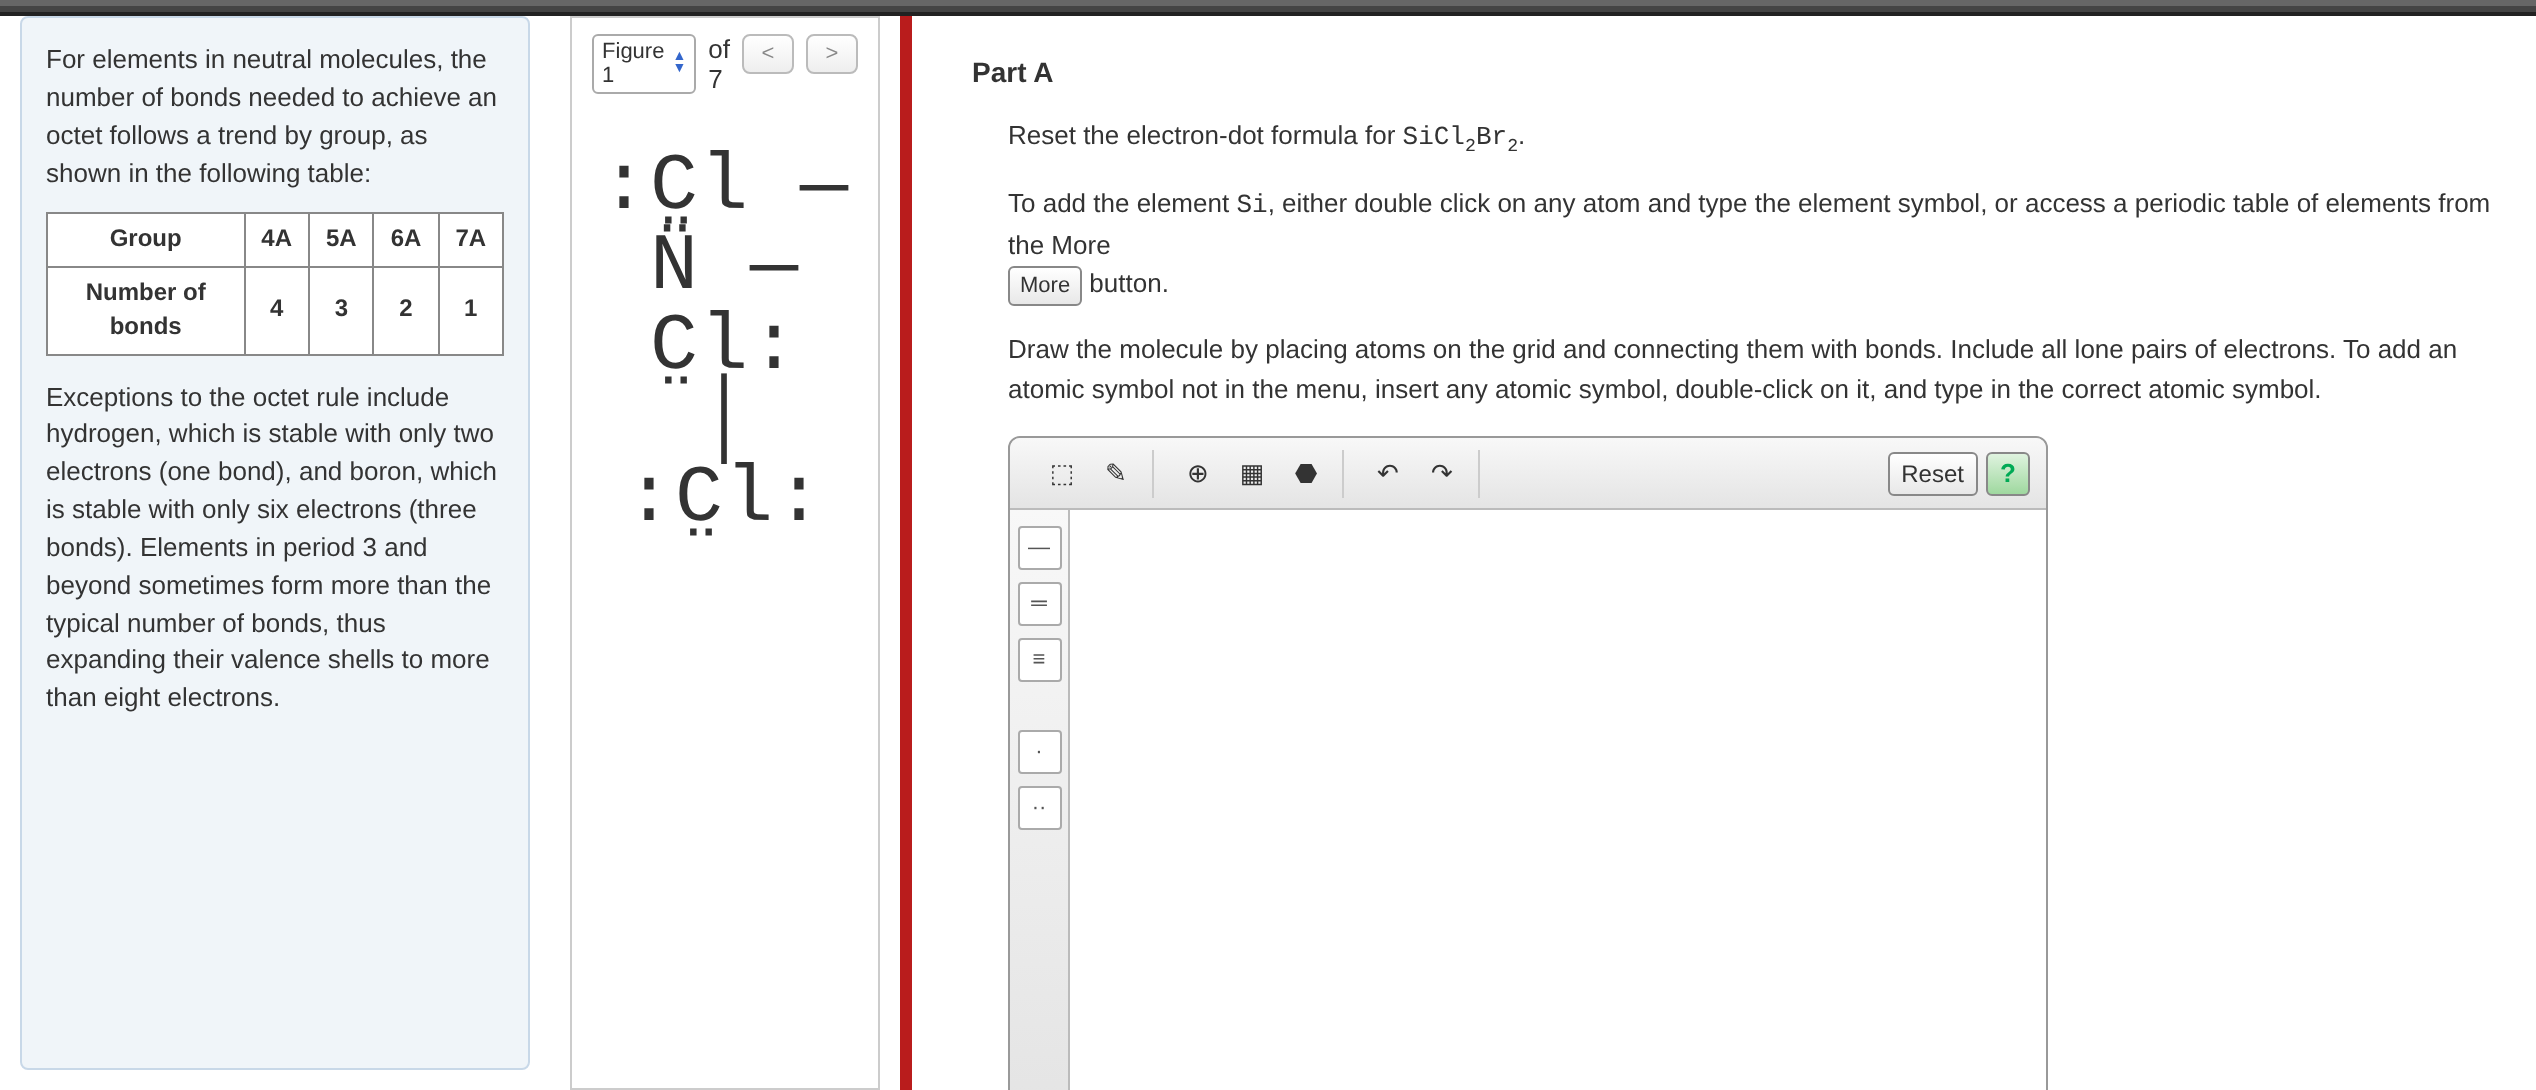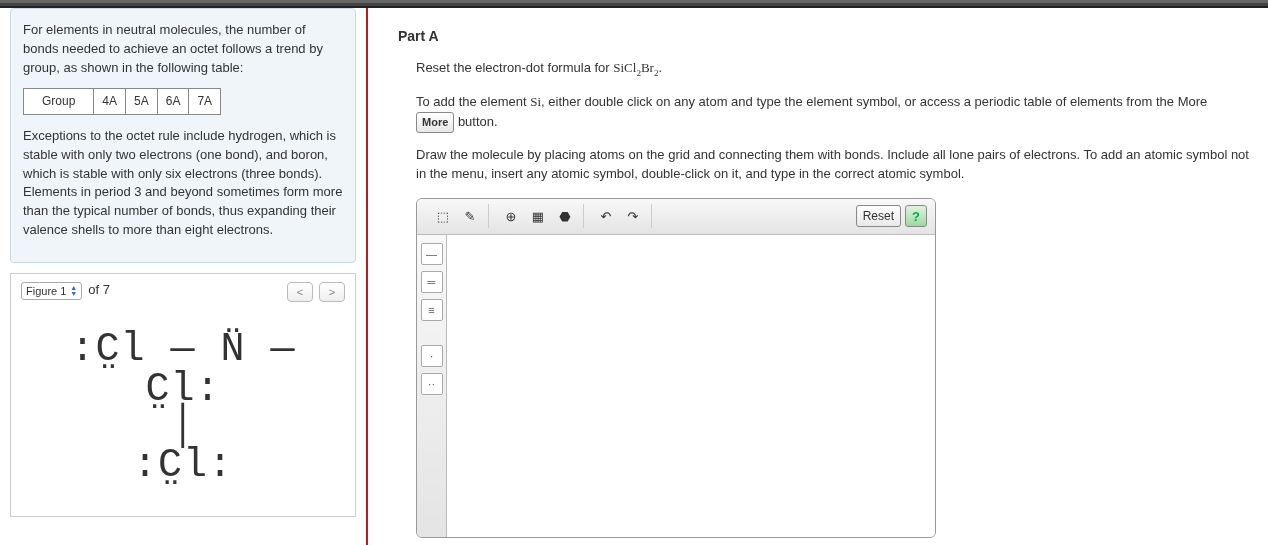--- a/index.html
+++ b/index.html
@@ -1,39 +1,39 @@
 <!DOCTYPE html>
 <html><head>
 <meta charset="utf-8">
 <style>
 *{box-sizing:border-box;margin:0;padding:0}
 body{font-family:Arial,Helvetica,sans-serif;font-size:13px;color:#333;background:#fff}
 .topbar{height:8px;background:#444;border-bottom:2px solid #222}
 .topbar-inner{height:3px;background:#666}
 .main{display:flex;height:537px}
-.left-col{width:368px;border-right:2px solid #b91c1c;display:flex;flex-direction:column}
+.left-col{width:456px;border-right:6px solid #b91c1c;display:flex;flex-direction:row}
 .notes-box{background:#f0f5f9;border:1px solid #c8d8e8;border-radius:4px;margin:0 10px 10px 10px;padding:12px;line-height:1.45}
 .notes-box p{margin-bottom:10px}
 .bond-table{border-collapse:collapse;margin:8px 0 12px 0;background:#fff}
-.bond-table td,.bond-table th{border:1px solid #888;padding:4px 8px;text-align:center;font-size:12px;font-weight:normal}
+.bond-table td,.bond-table th{border:1px solid #888;padding:4px 8px;text-align:center;font-size:12px;font-weight:bold}
 .bond-table .rowhdr{text-align:center;padding:4px 18px}
 .figure-panel{border:1px solid #ccc;margin:0 10px;padding:0}
 .figure-header{display:flex;align-items:flex-start;gap:6px;padding:8px 10px;border-bottom:0}
 .figure-select{border:1px solid #aaa;border-radius:3px;padding:2px 4px;font-size:11px;display:flex;align-items:center;gap:4px;background:#fff}
 .spinner{display:flex;flex-direction:column;font-size:7px;line-height:6px;color:#36c;cursor:pointer}
 .nav-btn{border:1px solid #bbb;border-radius:4px;background:linear-gradient(#fff,#eee);width:26px;height:20px;display:flex;align-items:center;justify-content:center;font-size:11px;color:#888;cursor:pointer}
 .nav-btns{margin-left:auto;display:flex;gap:6px}
 .figure-body{padding:20px 10px 30px 10px;min-height:200px;display:flex;align-items:center;justify-content:center}
 .lewis{font-family:Liberation Mono, monospace;font-size:40px;letter-spacing:1px;text-align:center;line-height:1.0}
 .lewis .row2{margin-top:-4px}
 .right-col{flex:1;padding:20px 16px 0 30px;overflow:auto}
 .part-title{font-weight:bold;font-size:14px;margin-bottom:14px}
 .instruction{margin:0 0 12px 18px;line-height:1.5}
-.formula{font-family:Liberation Serif, serif}
-.more-btn{display:inline-block;border:1px solid #888;border-radius:3px;padding:1px 5px;font-size:11px;font-weight:bold;background:linear-gradient(#fff,#e8e8e8);cursor:pointer;vertical-align:middle}
+.formula{font-family:Liberation Mono, monospace}
+.more-btn{display:inline-block;border:1px solid #888;border-radius:3px;padding:1px 5px;font-size:11px;font-weight:normal;background:linear-gradient(#fff,#e8e8e8);cursor:pointer;vertical-align:middle}
 .bold-instr{font-weight:normal;margin:0 0 14px 18px;line-height:1.5}
 .canvas-wrap{border:1px solid #999;border-radius:6px;margin-left:18px;width:520px;height:340px;background:#fff;display:flex;flex-direction:column;overflow:hidden;box-shadow:inset 0 0 0 1px #eee}
 .toolbar{height:36px;background:linear-gradient(#f8f8f8,#e4e4e4);border-bottom:1px solid #bbb;display:flex;align-items:center;padding:0 8px;gap:4px}
 .tb-group{display:flex;gap:3px;padding:0 6px;border-right:1px solid #ccc}
 .tb-group:last-of-type{border-right:none}
 .tb-btn{width:24px;height:24px;border:1px solid transparent;border-radius:3px;display:flex;align-items:center;justify-content:center;font-size:13px;cursor:pointer;background:transparent}
 .tb-spacer{flex:1}
 .reset-btn{border:1px solid #888;border-radius:3px;padding:3px 6px;font-size:12px;font-weight:normal;background:linear-gradient(#fff,#e8e8e8);cursor:pointer}
 .help-btn{width:22px;height:22px;border:1px solid #888;border-radius:3px;background:linear-gradient(#dff3df,#9fd89f);color:#0a5;font-weight:bold;display:flex;align-items:center;justify-content:center;cursor:pointer}
 .canvas-body{flex:1;display:flex}
@@ -53,20 +53,27 @@
     <div class="notes-box">
       <p>For elements in neutral molecules, the number of bonds needed to achieve an octet follows a trend by group, as shown in the following table:</p>
       <table class="bond-table">
         <tbody>
             <tr>
           <td class="rowhdr">Group</td>
           <td>4A</td>
           <td>5A</td>
           <td>6A</td>
           <td>7A</td>
+        </tr>
+        <tr>
+          <td class="rowhdr">Number of bonds</td>
+          <td>4</td>
+          <td>3</td>
+          <td>2</td>
+          <td>1</td>
         </tr>
       </tbody>
         </table>
       <p>Exceptions to the octet rule include hydrogen, which is stable with only two electrons (one bond), and boron, which is stable with only six electrons (three bonds). Elements in period 3 and beyond sometimes form more than the typical number of bonds, thus expanding their valence shells to more than eight electrons.</p>
     </div>
 
     <div class="figure-panel">
       <div class="figure-header">
         <div class="figure-select">
           <span>Figure 1</span>

